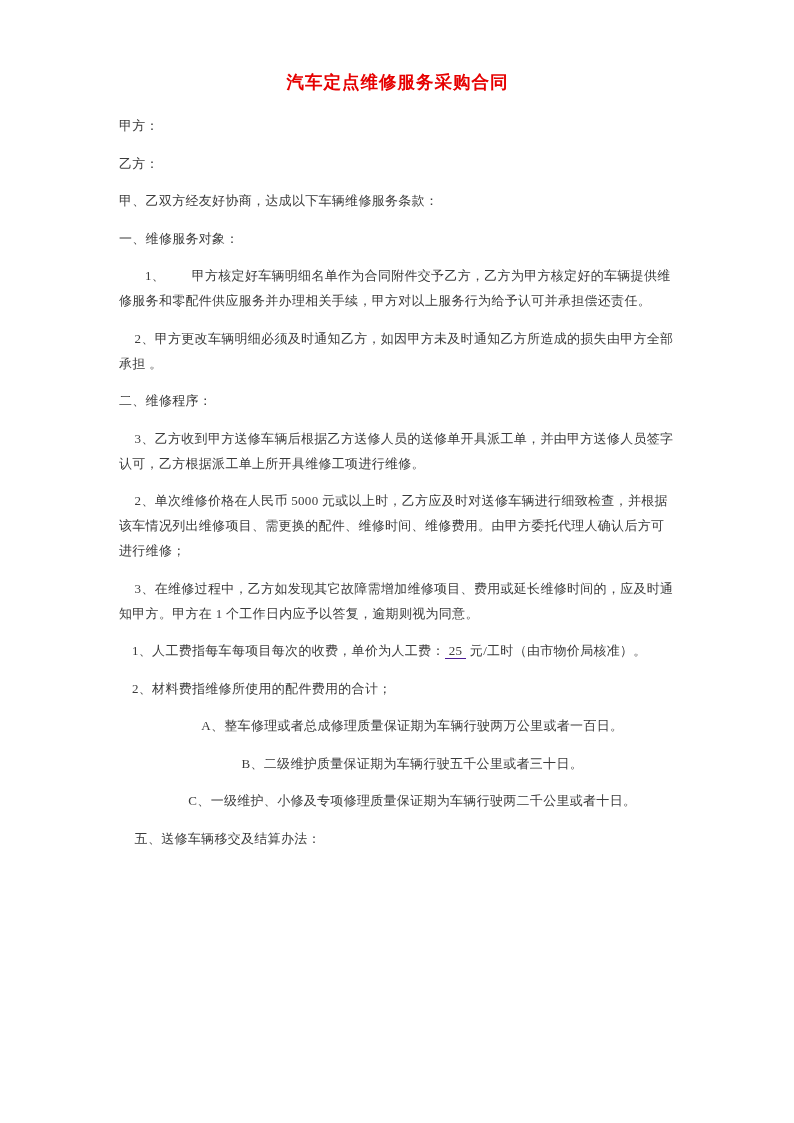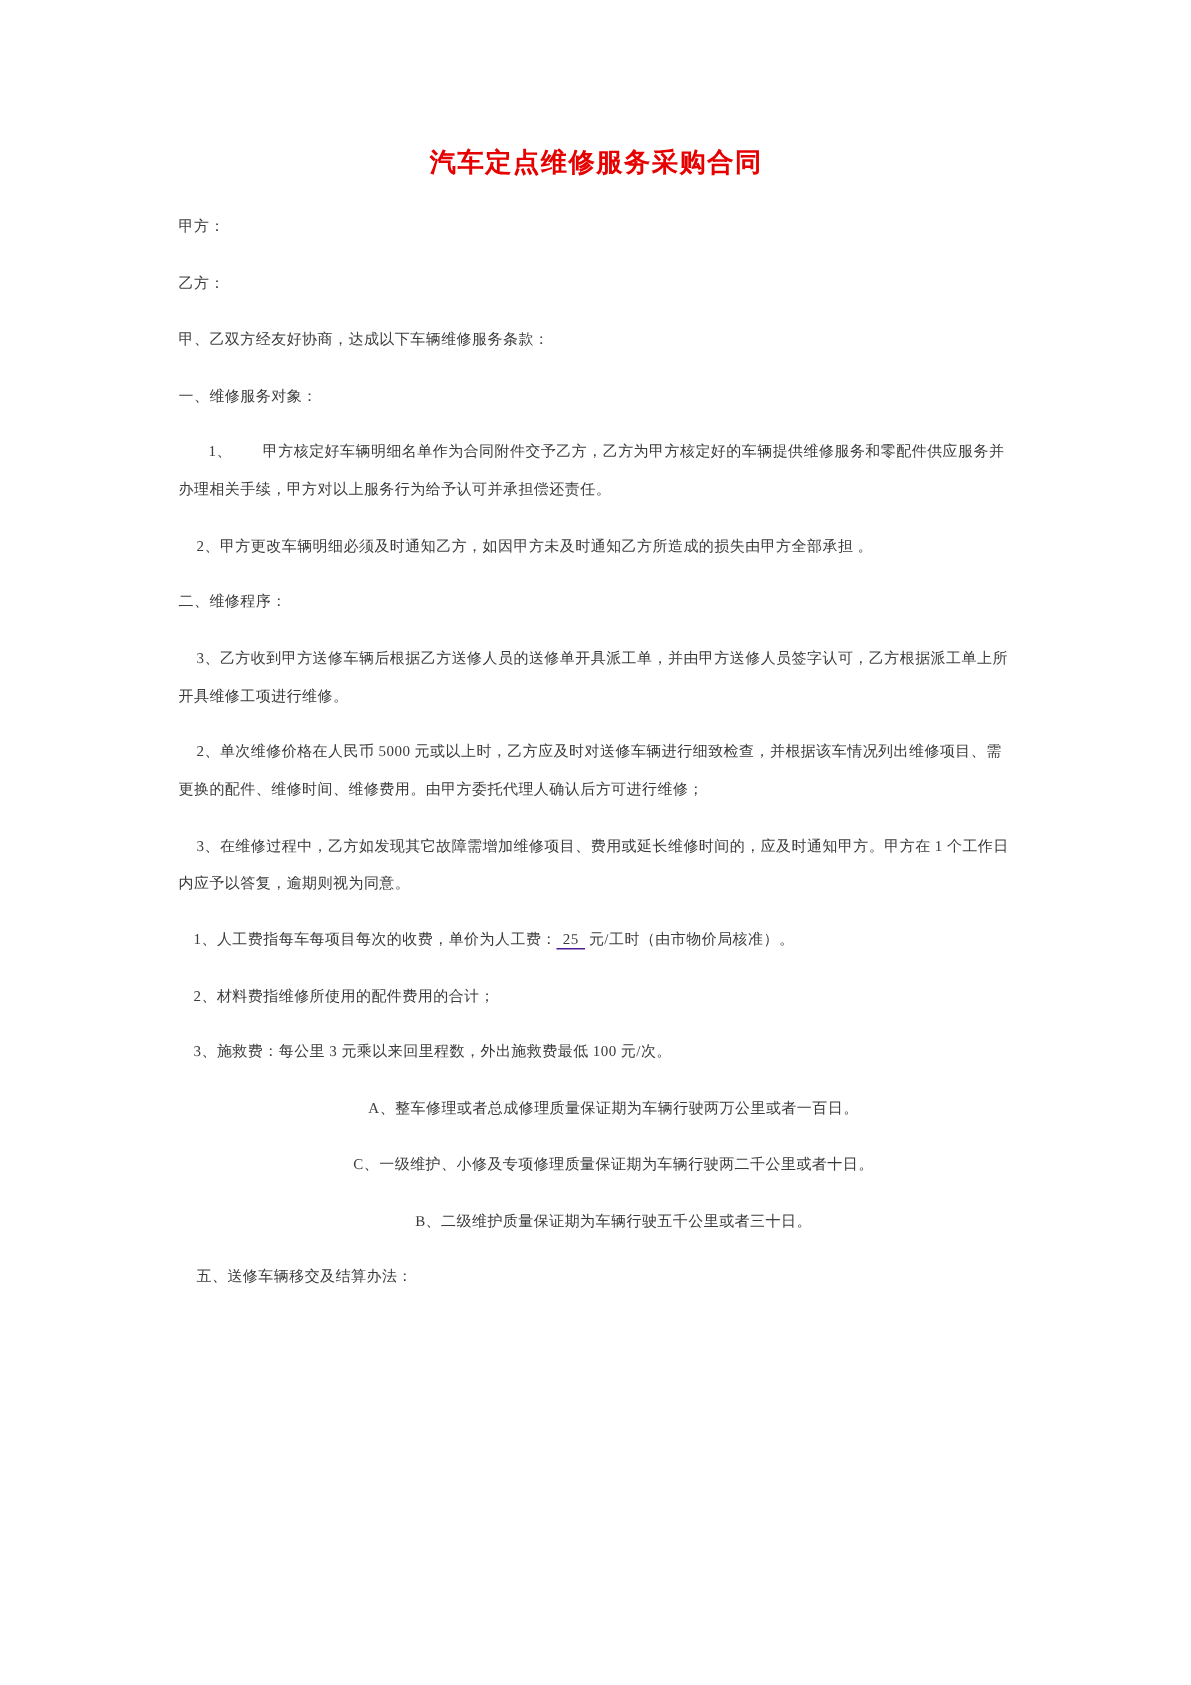--- a/index.html
+++ b/index.html
@@ -7,37 +7,37 @@
     padding: 0;
     background: #ffffff;
   }
   .page {
     position: relative;
     width: 794px;
     height: 1123px;
     margin: 0 auto;
     background: #ffffff;
     box-sizing: border-box;
-    padding: 96px 118px 0 119px;
+    padding: 70px 118px 0 119px;
     font-family: "Liberation Serif", "DejaVu Serif", serif;
     color: #3b3b3b;
     overflow: hidden;
   }
   .doc-title {
     font-size: 17.5px;
     line-height: 24px;
     font-weight: bold;
     text-align: center;
     margin: 0 0 19px 0;
     letter-spacing: 1px;
   }
   .doc-body p {
     width: 558px;
     margin: 0 0 12.5px 0;
-    font-size: 10px;
+    font-size: 13px;
     line-height: 25px;
     letter-spacing: 0.3px;
     word-break: break-all;
     font-family: Liberation Serif, serif;
   }
   .ind-0  { text-indent: 0; }
   .ind-1  { text-indent: 1em; }
   .ind-12 { text-indent: 1.2em; }
   .ind-2  { text-indent: 2em; }
   .ind-abc { text-indent: 2.2em; text-align: center; }
@@ -64,21 +64,20 @@
 
     <p class="ind-0">二、维修程序：</p>
     <p class="ind-12">3、乙方收到甲方送修车辆后根据乙方送修人员的送修单开具派工单，并由甲方送修人员签字认可，乙方根据派工单上所开具维修工项进行维修。</p>
     <p class="ind-12">2、单次维修价格在人民币 5000 元或以上时，乙方应及时对送修车辆进行细致检查，并根据该车情况列出维修项目、需更换的配件、维修时间、维修费用。由甲方委托代理人确认后方可进行维修；</p>
     <p class="ind-12">3、在维修过程中，乙方如发现其它故障需增加维修项目、费用或延长维修时间的，应及时通知甲方。甲方在 1 个工作日内应予以答复，逾期则视为同意。</p>
 
     <p class="ind-1">
       <span>1、人工费指每车每项目每次的收费，单价为人工费：</span><span class="fill-blank">25</span><span> 元/工时（由市物价局核准）。</span>
     </p>
     <p class="ind-1">2、材料费指维修所使用的配件费用的合计；</p>
-    <p class="ind-1">3、施救费：每公里 3 元乘以来回里程数，外出施救费最低 100 元/次。</p>
 
     <p class="ind-abc">A、整车修理或者总成修理质量保证期为车辆行驶两万公里或者一百日。</p>
+    <p class="ind-abc">B、二级维护质量保证期为车辆行驶五千公里或者三十日。</p>
     <p class="ind-abc">C、一级维护、小修及专项修理质量保证期为车辆行驶两二千公里或者十日。</p>
-    <p class="ind-abc">B、二级维护质量保证期为车辆行驶五千公里或者三十日。</p>
 
     <p class="ind-12">五、送修车辆移交及结算办法：</p>
   </div>
 </div>
 
 </body></html>

